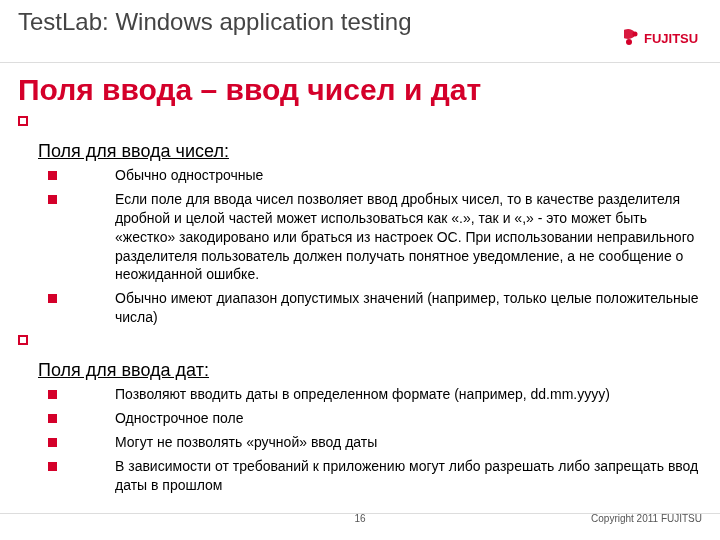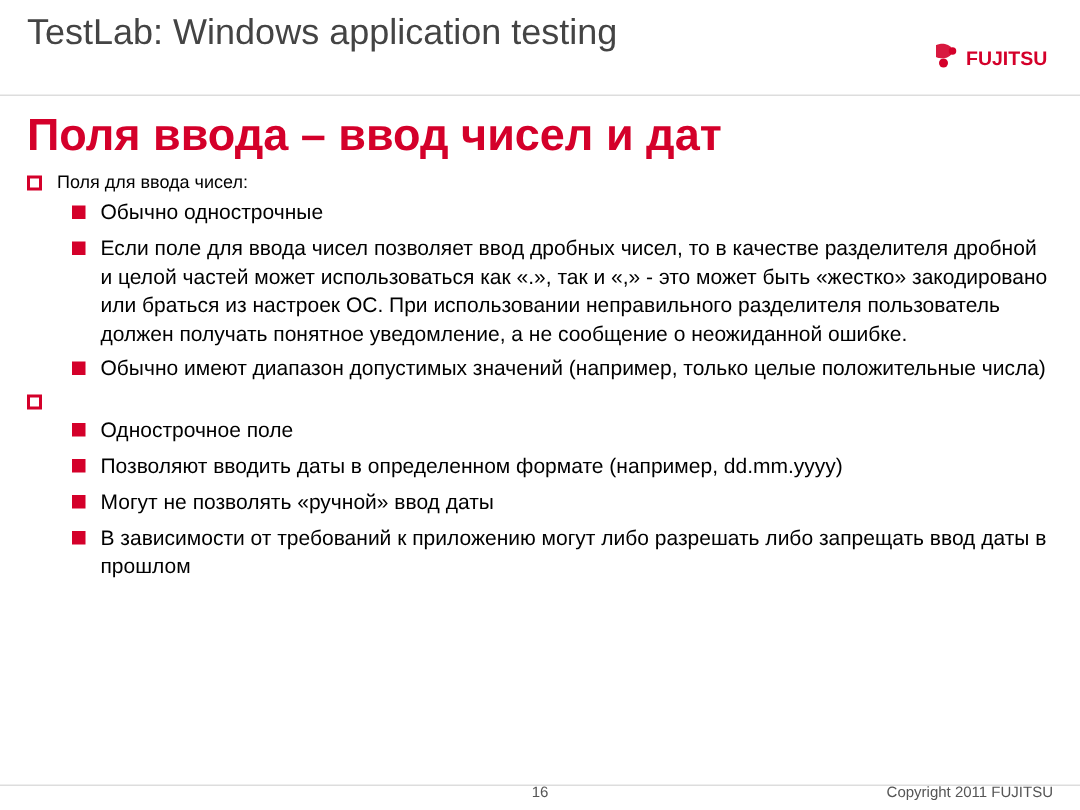--- a/index.html
+++ b/index.html
@@ -51,49 +51,52 @@
   .hollow-square {
     width: 10px;
     height: 10px;
     border: 2px solid #d4002a;
     flex-shrink: 0;
     margin-top: 3px;
     margin-right: 10px;
     margin-left: -10px;
   }
   .section-title {
-    font-size: 12px;
+    font-size: 18px;
+    text-decoration: underline;
     color: #000;
+    margin-top: 28px;
   }
   .items {
     list-style: none;
     padding-left: 20px;
   }
   .items li {
     display: flex;
     align-items: flex-start;
     margin-bottom: 5px;
     font-size: 14px;
     line-height: 1.35;
     color: #000;
+    gap: 48px;
   }
   .red-square {
     width: 9px;
     height: 9px;
     background: #d4002a;
     flex-shrink: 0;
     margin-top: 5px;
     margin-right: 10px;
   }
   .item-text {
     flex: 1;
   }
   .footer {
     position: absolute;
-    bottom: 12px;
+    bottom: 22px;
     left: 0;
     right: 0;
     border-top: 1px solid #ddd;
     padding: 4px 18px 0 18px;
     display: flex;
     justify-content: center;
     align-items: center;
     font-size: 10px;
     color: #555;
   }
@@ -146,29 +149,30 @@
       <li>
           <div class="red-square"></div>
           <div class="item-text">Обычно имеют диапазон допустимых значений (например, только целые положительные числа)</div>
         </li>
     </ul>
   </div>
 
   <div class="section">
     <div class="section-head">
       <div class="hollow-square"></div>
+      <div class="section-title">Поля для ввода дат:</div>
     </div>
     <ul class="items">
       <li>
           <div class="red-square"></div>
-          <div class="item-text">Однострочное поле</div>
+          <div class="item-text">Позволяют вводить даты в определенном формате (например, dd.mm.yyyy)</div>
         </li>
       <li>
           <div class="red-square"></div>
-          <div class="item-text">Позволяют вводить даты в определенном формате (например, dd.mm.yyyy)</div>
+          <div class="item-text">Однострочное поле</div>
         </li>
       <li>
           <div class="red-square"></div>
           <div class="item-text">Могут не позволять «ручной» ввод даты</div>
         </li>
       <li>
           <div class="red-square"></div>
           <div class="item-text">В зависимости от требований к приложению могут либо разрешать либо запрещать ввод даты в прошлом</div>
         </li>
     </ul>

